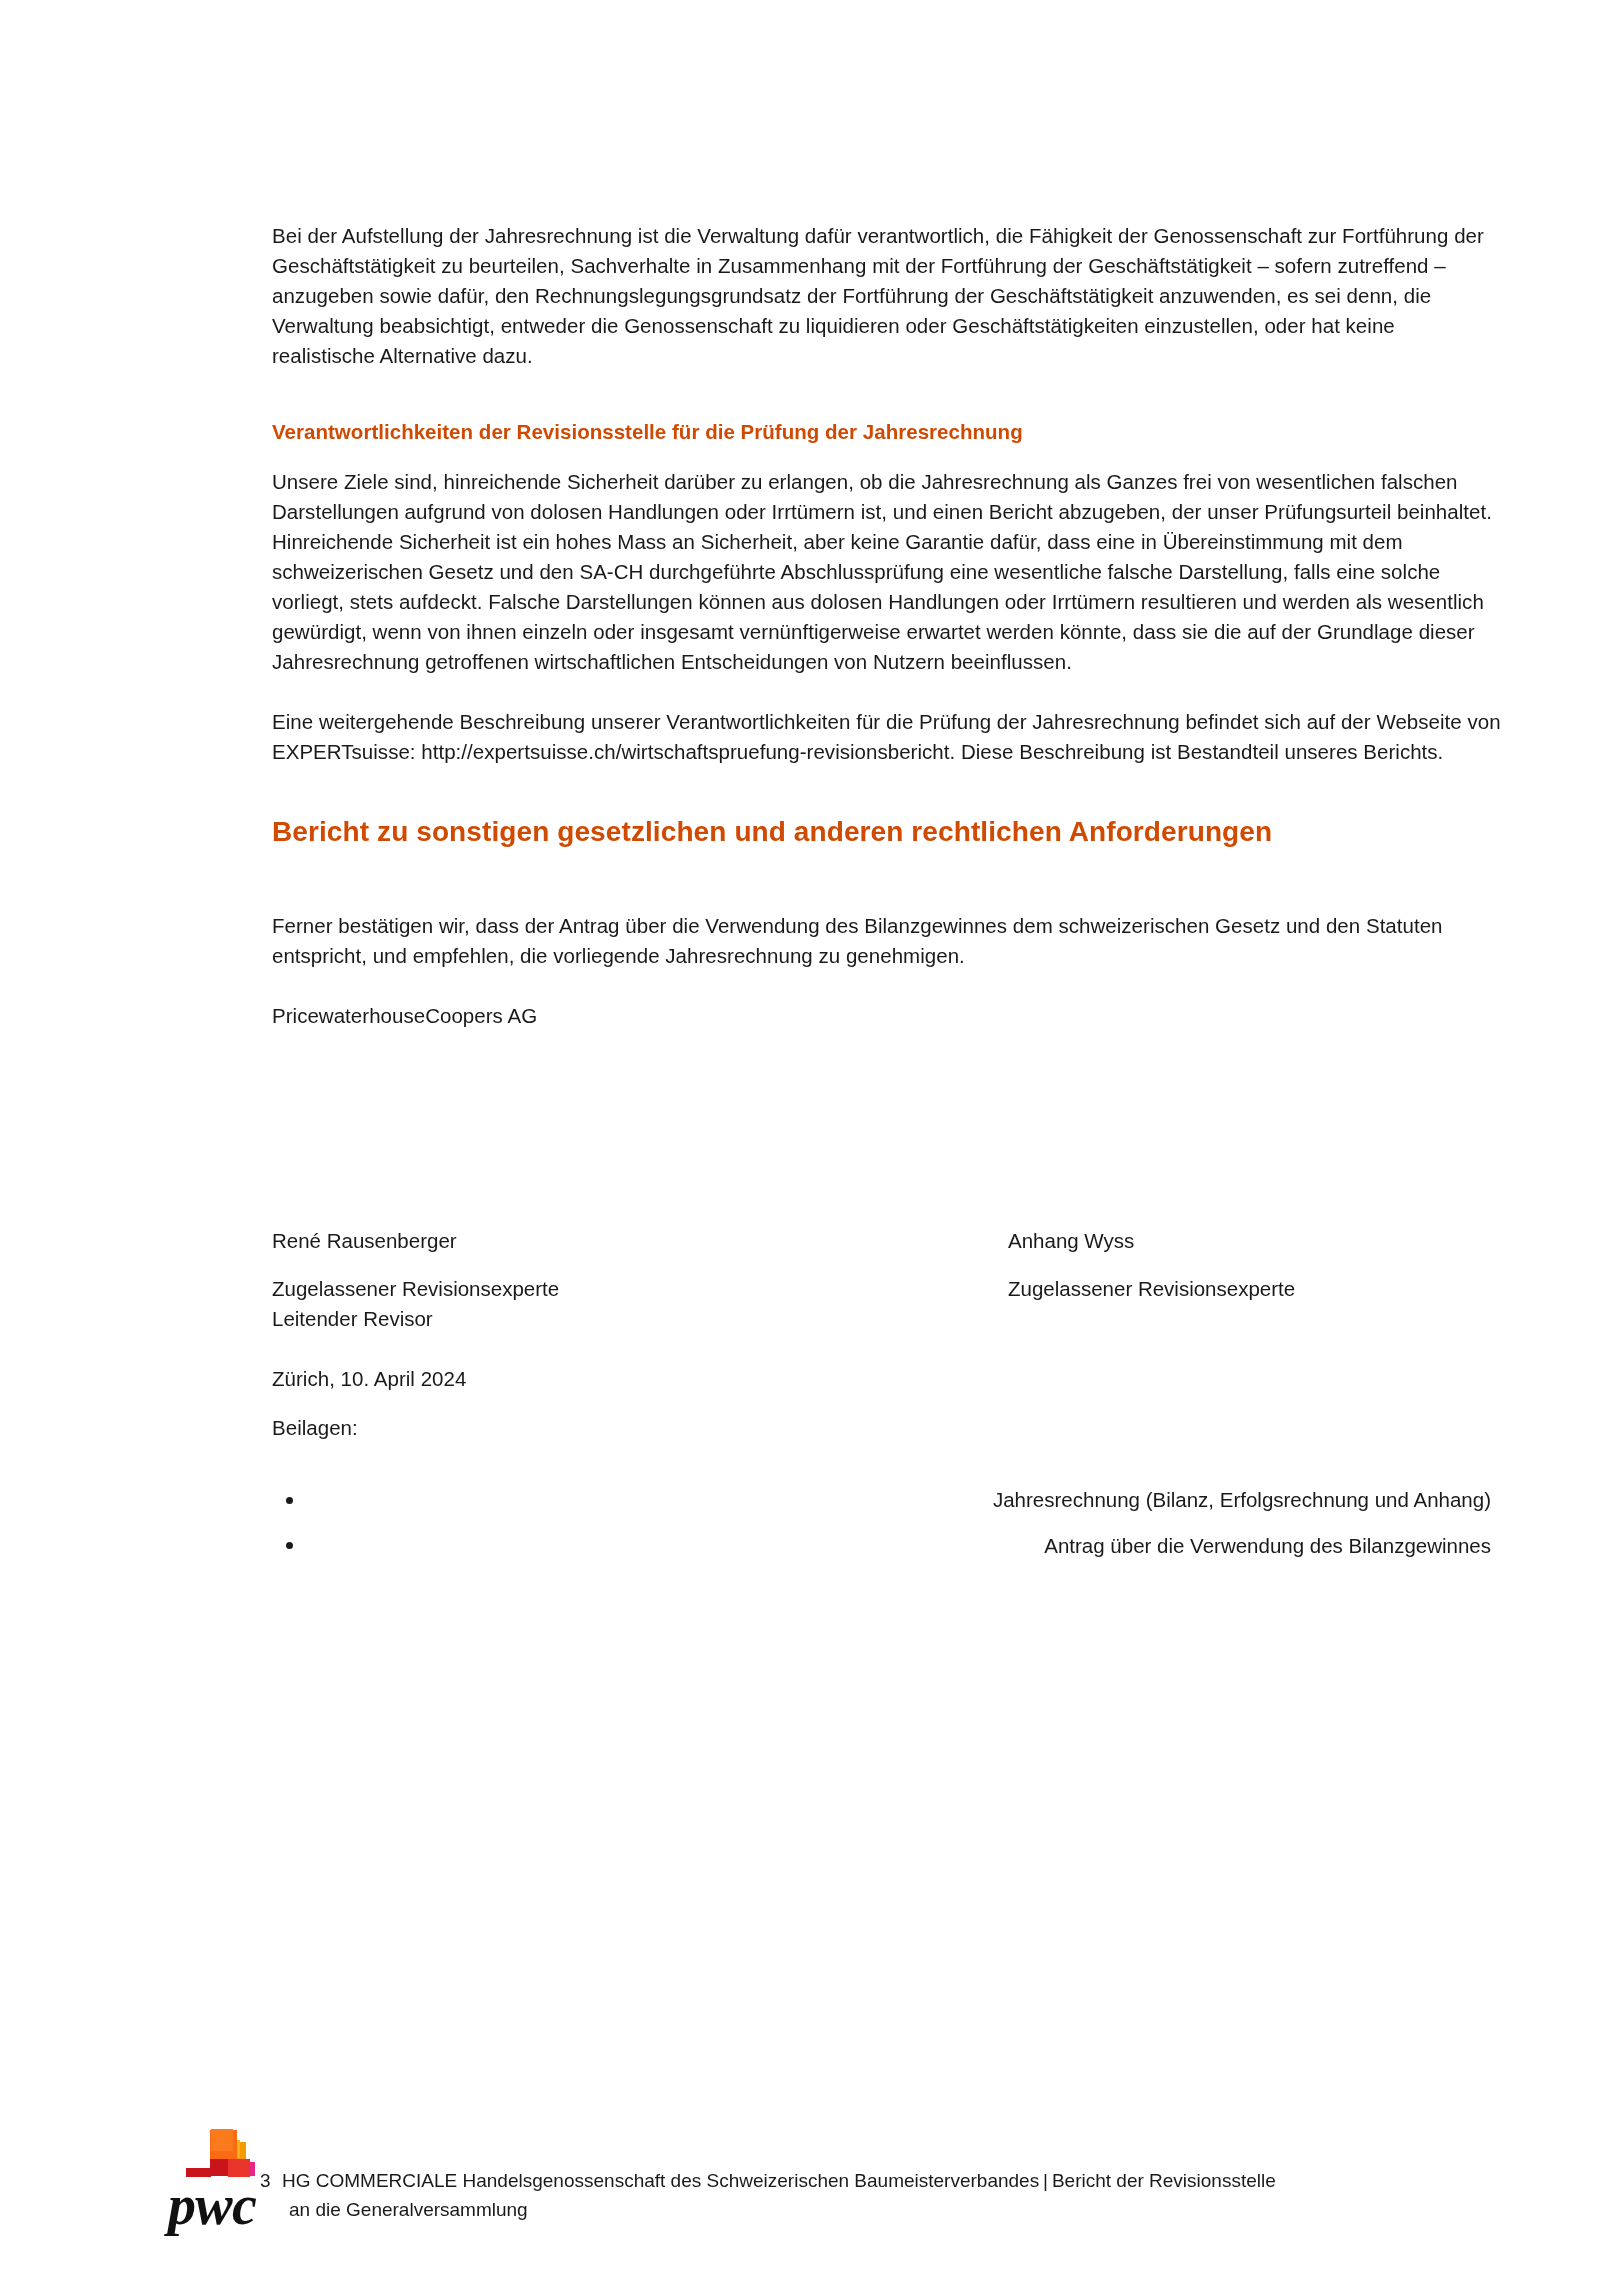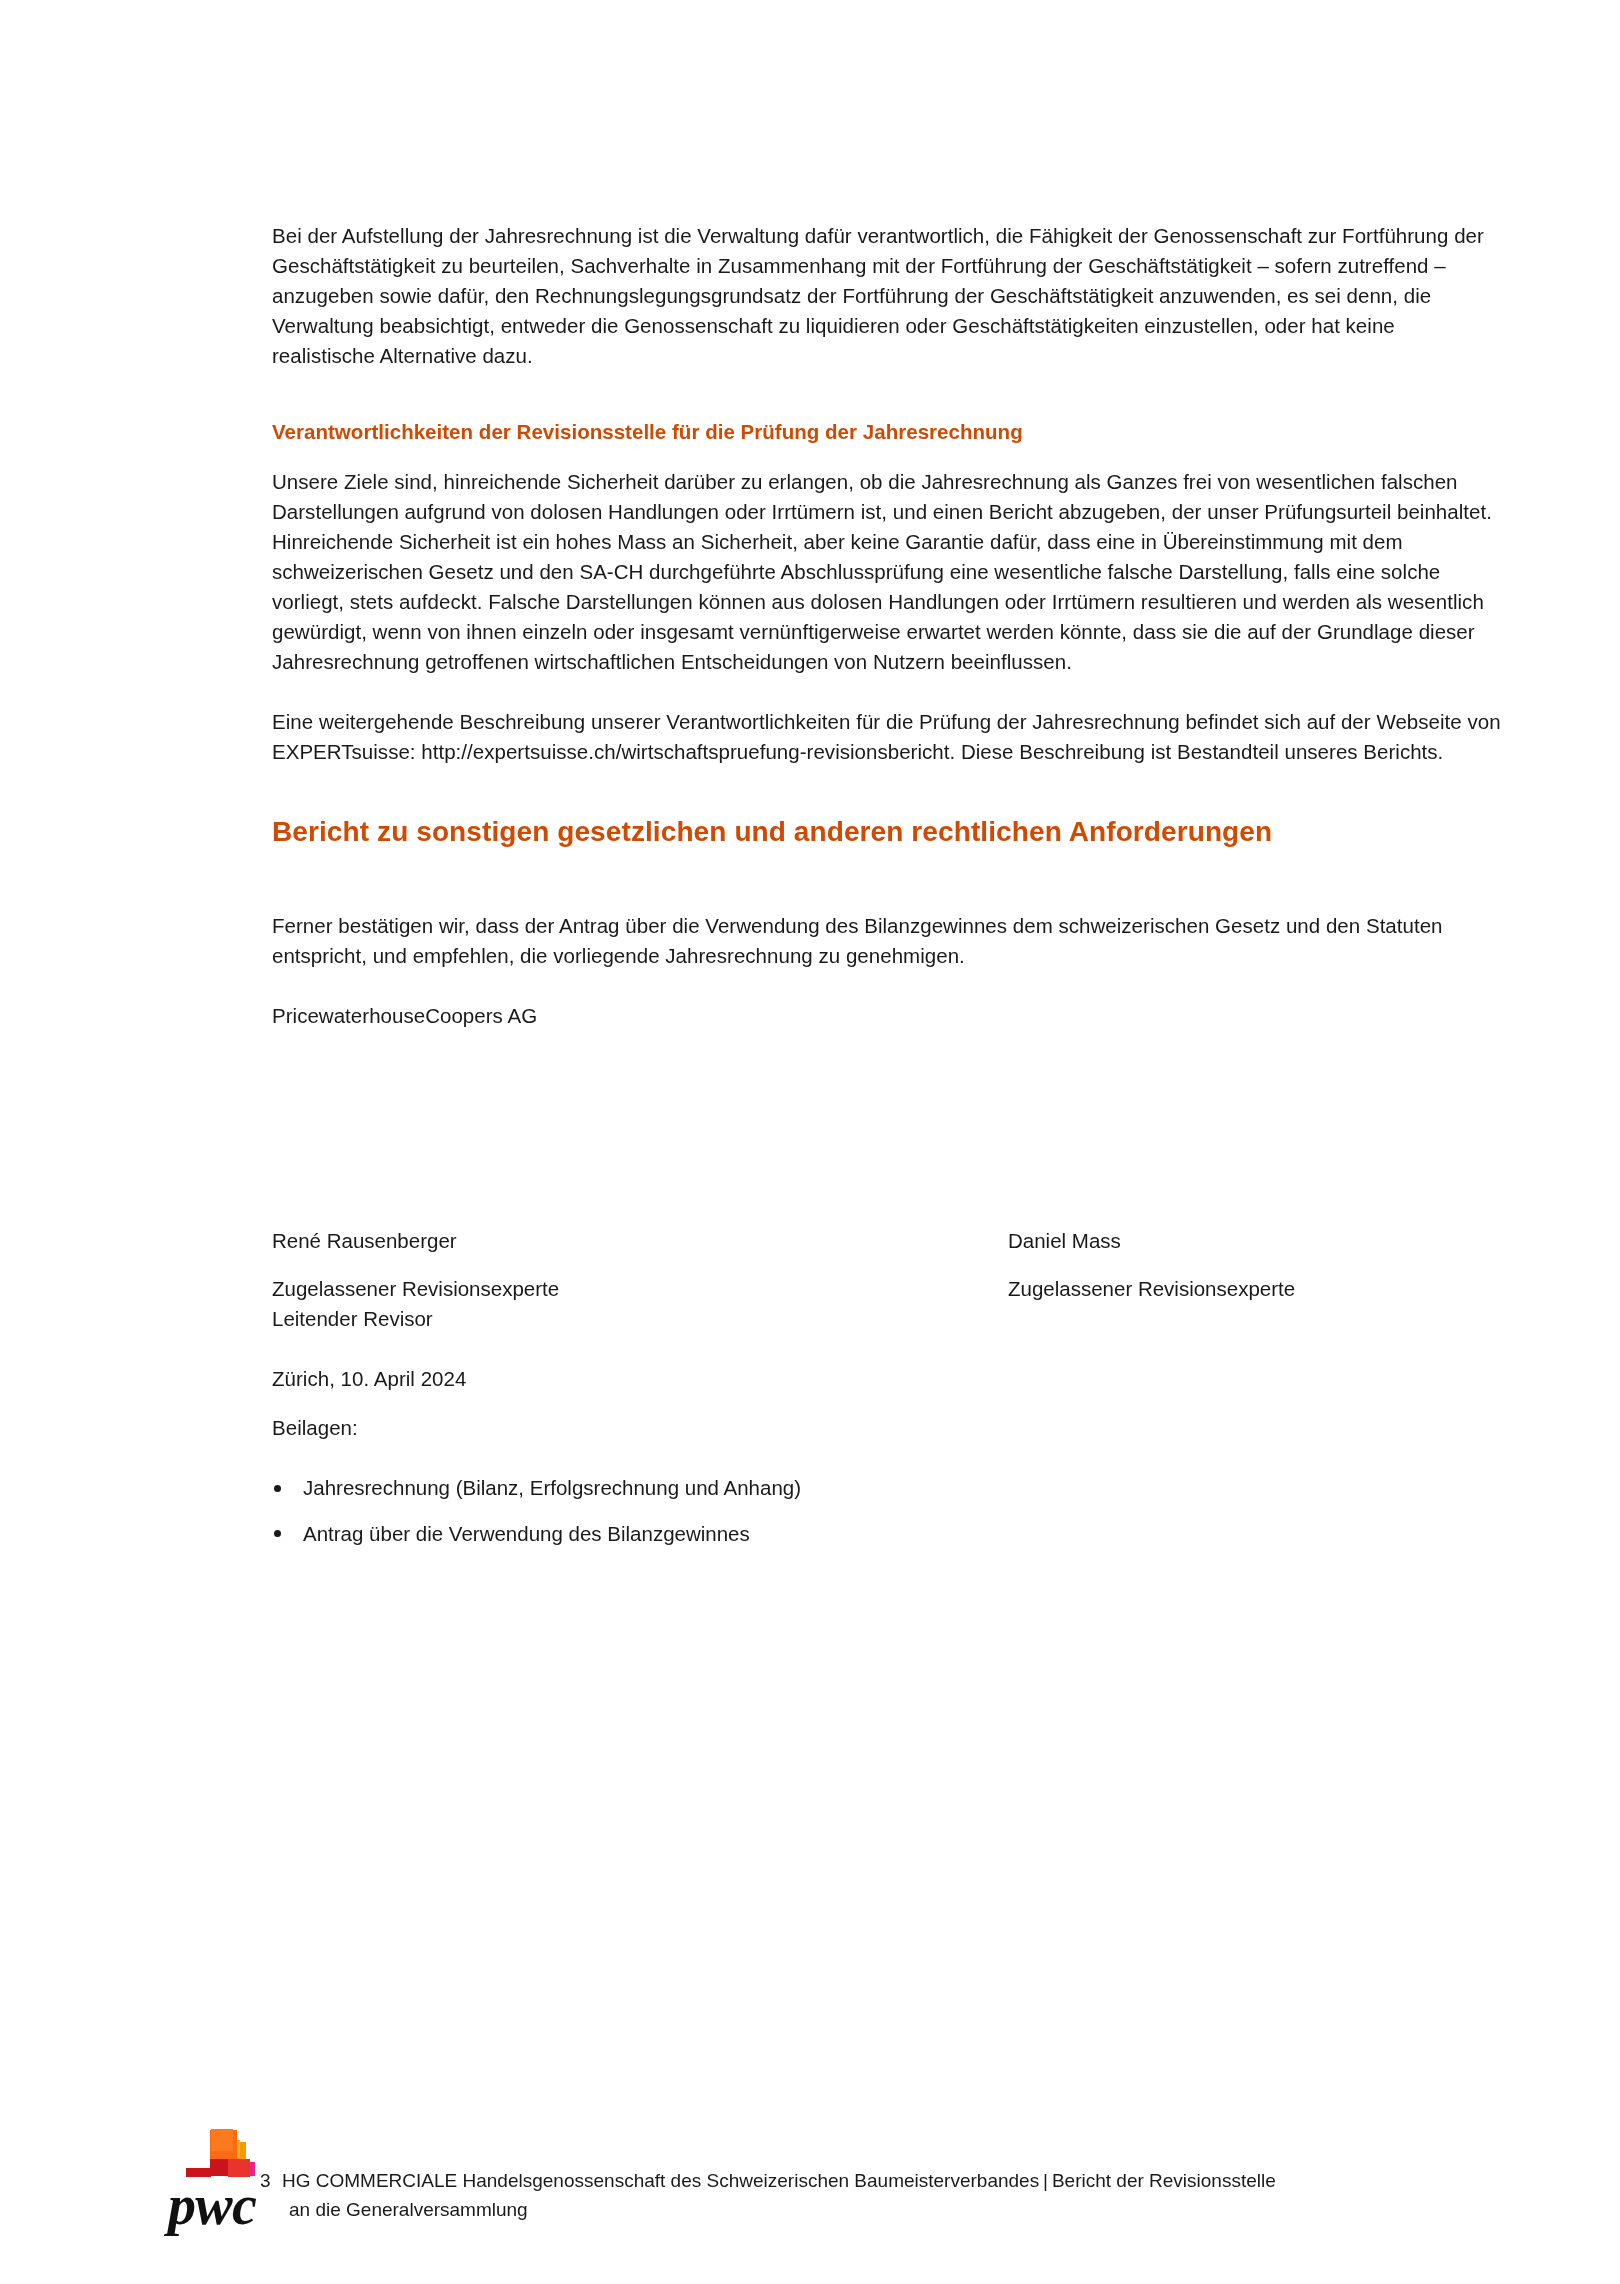--- a/index.html
+++ b/index.html
@@ -64,23 +64,24 @@
     font-size: 20.5px;
     line-height: 30px;
     color: #1a1a1a;
   }
   .sig-title {
     font-size: 20.5px;
     line-height: 30px;
     color: #1a1a1a;
   }
   ul.attachments {
-    margin: 0;
+    margin: 12px;
     padding: 0;
     list-style: none;
+    text-align: right;
   }
   ul.attachments li {
     position: relative;
     font-size: 20.5px;
     line-height: 30px;
     color: #1a1a1a;
     padding-left: 31px;
     margin-bottom: 15.6px;
   }
   ul.attachments li .bullet {
@@ -198,21 +199,21 @@
     <div style="height:195px"></div>
 
     <div class="sig-block">
       <div class="sig-col">
         <div class="sig-name">René Rausenberger</div>
         <div style="height:18px"></div>
         <div class="sig-title">Zugelassener Revisionsexperte</div>
         <div class="sig-title">Leitender Revisor</div>
       </div>
       <div class="sig-col">
-        <div class="sig-name">Daniel Mass</div>
+        <div class="sig-name">Anhang Wyss</div>
         <div style="height:18px"></div>
         <div class="sig-title">Zugelassener Revisionsexperte</div>
         <div class="sig-title"></div>
       </div>
     </div>
 
     <div class="gap-md"></div>
 
     <p class="body-text">Zürich, 10. April 2024</p>
 

